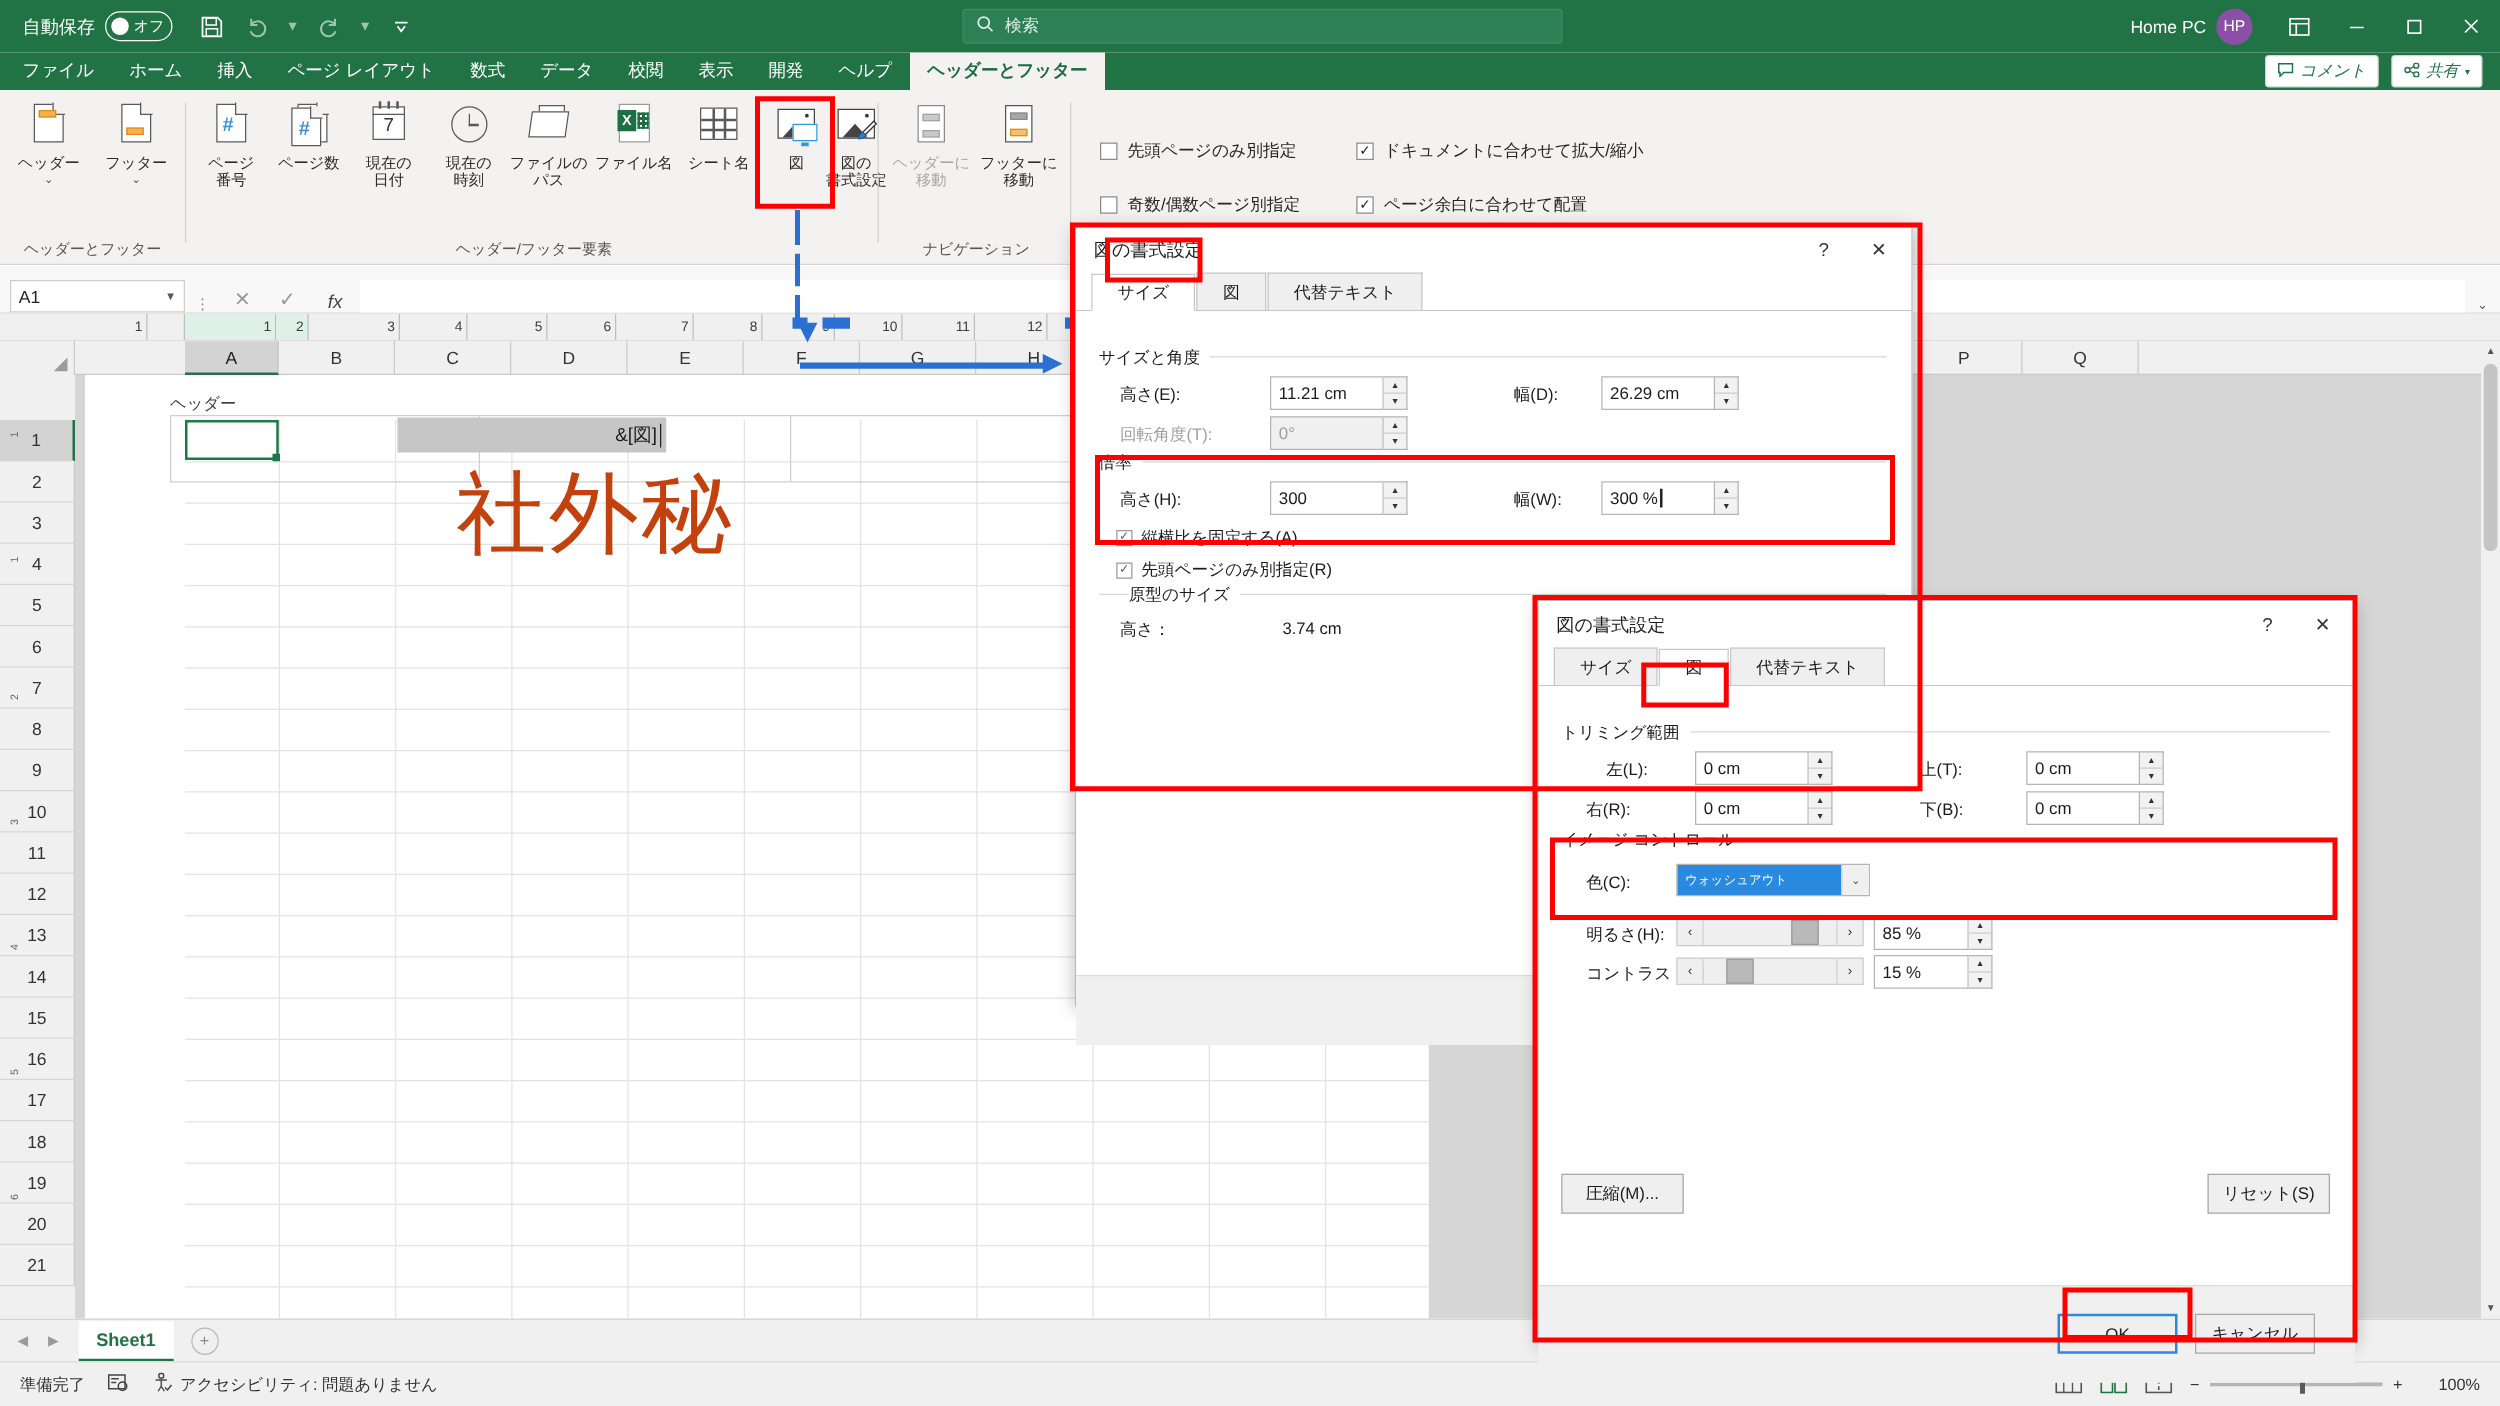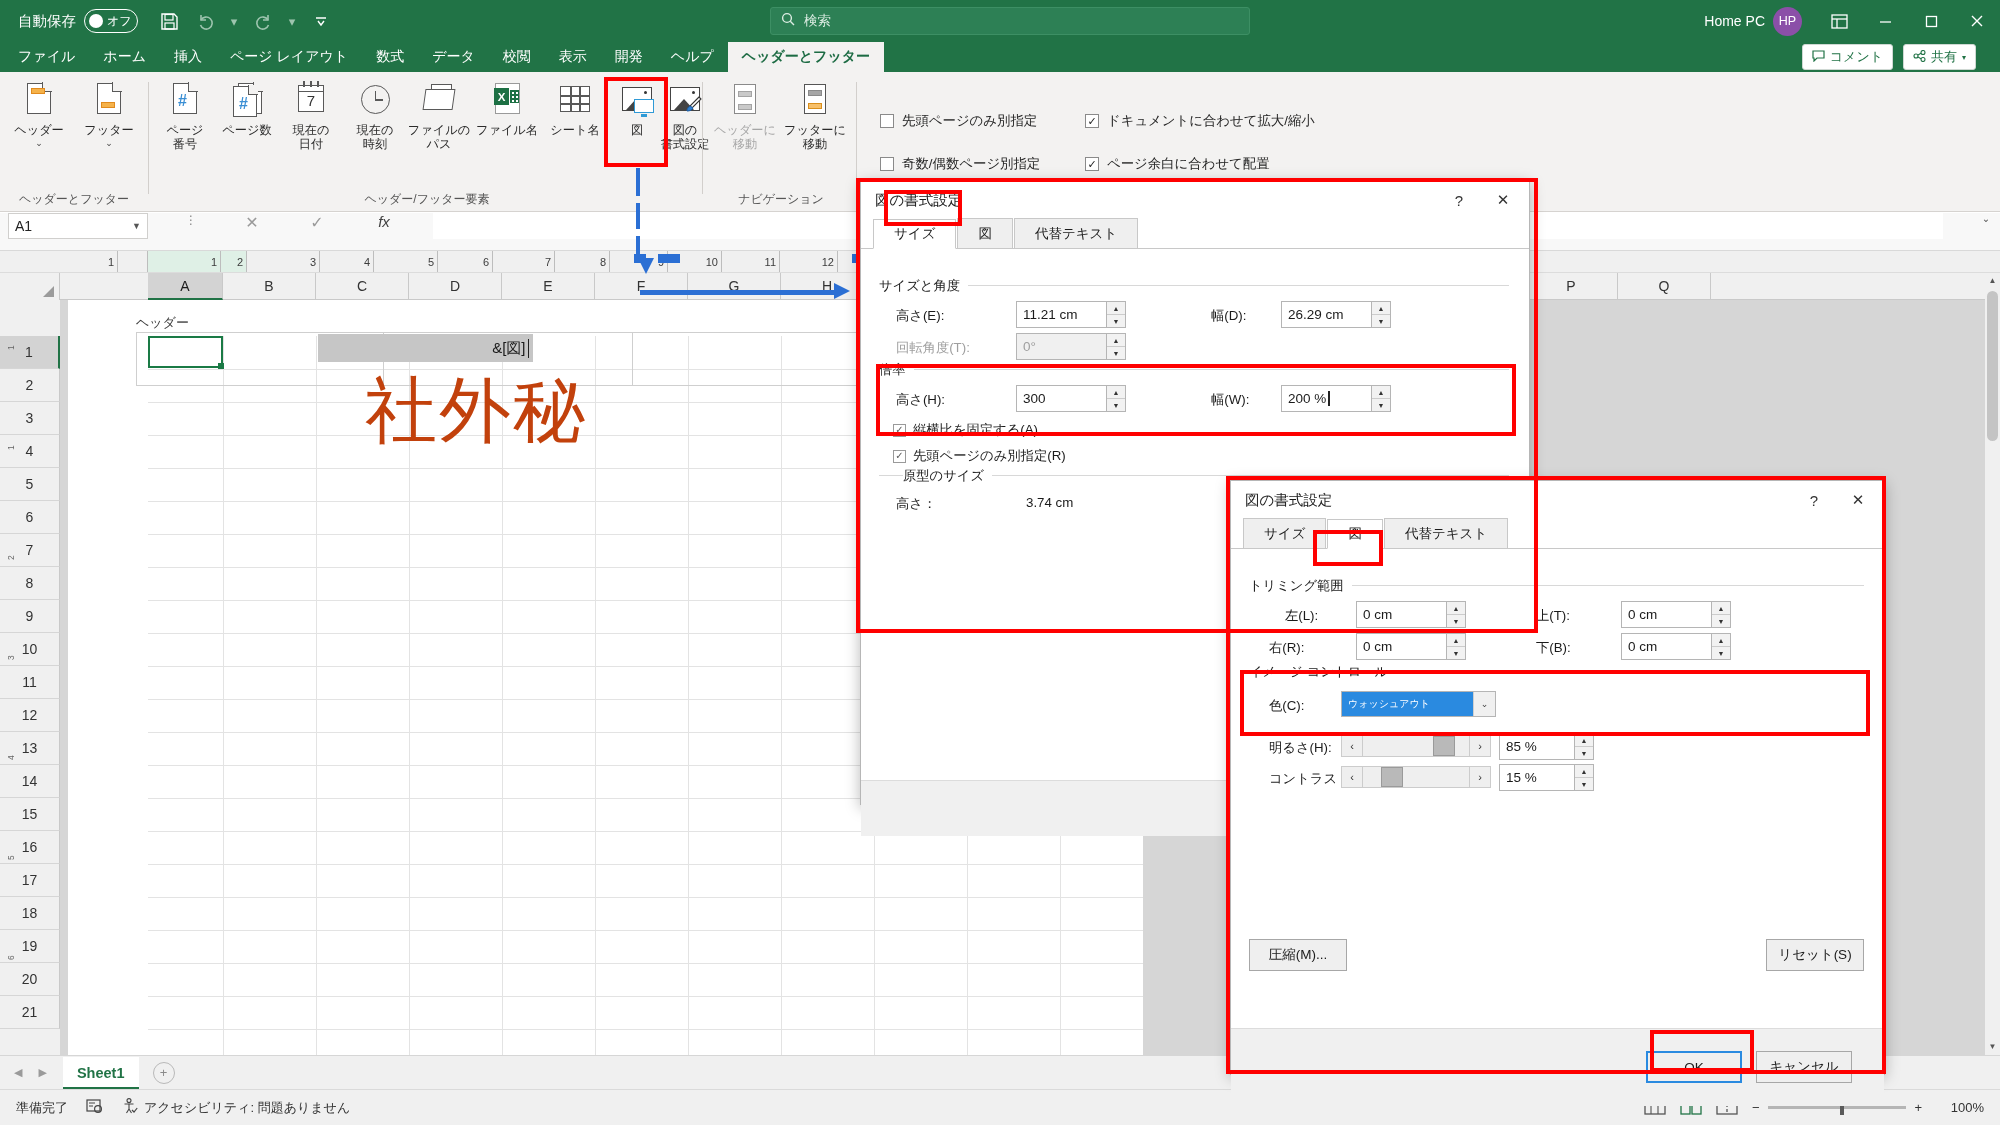--- a/index.html
+++ b/index.html
@@ -70,21 +70,21 @@
   .rtab {
     height: 30px; padding: 0 14px; display: flex; align-items: center;
     color: #ffffff; font-size: 14px; white-space: nowrap;
   }
   .rtab.first { padding-left: 18px; }
   .rtab.active {
     background: #f3f2f1; color: #1c6b43; font-weight: 600;
   }
   .tabstrip-right {
     margin-left: auto; display: flex; align-items: center; gap: 10px;
-    padding-right: 24px; height: 30px;
+    padding-right: 14px; height: 30px; font-style: italic;
   }
   .tabstrip-right .pill {
     background: #ffffff; color: #217346; font-size: 13px;
     border: 1px solid #cfd8d3; border-radius: 3px;
     padding: 3px 9px; display: flex; align-items: center; gap: 5px;
   }
 
   
   .ribbon {
     position: absolute; top: 72px; left: 0; width: 2000px; height: 140px;
@@ -160,21 +160,21 @@
   .cbox {
     width: 14px; height: 14px; border: 1.2px solid #8a8a8a; background: #fff;
     display: flex; align-items: center; justify-content: center;
     font-size: 11px; color: #222; line-height: 1;
   }
 
   
   .fbar {
     position: absolute; top: 213px; left: 0; width: 2000px; height: 38px;
     background: #f8f8f8; border-bottom: 1px solid #d9d9d9;
-    display: flex; align-items: flex-start; gap: 29px;
+    display: flex; align-items: flex-end;
   }
   .namebox {
     margin-left: 8px; width: 140px; height: 26px; background: #fff;
     border: 1px solid #d0cfcd; display: flex; align-items: center;
     padding: 0 6px; font-size: 14px; color: #222;
   }
   .namebox .nb-chev { margin-left: auto; font-size: 9px; color: #555; }
   .fbar-kebab { width: 28px; text-align: center; color: #8a8a8a; font-size: 12px; letter-spacing: 0; }
   .fbar-btn { width: 36px; text-align: center; color: #9a9a9a; font-size: 16px; }
   .fbar-fx { width: 40px; text-align: center; color: #444; font-style: italic; font-size: 15px; }
@@ -897,21 +897,21 @@
       <div class="spin" style="left:155px; top:136px; width:110px;">
         <div class="spin-input">300</div>
         <div class="spin-btns">
             <div>▲</div>
             <div>▼</div>
           </div>
       </div>
       <div class="fld-label" style="left:350px; top:142px;">幅(W):</div>
       <div class="spin" style="left:420px; top:136px; width:110px;">
         <div class="spin-input">
-            <span>200 %</span>
+            <span>300 %</span>
             <span class="caret" style="height:15px;"></span>
           </div>
         <div class="spin-btns">
             <div>▲</div>
             <div>▼</div>
           </div>
       </div>
 
       <div class="dlg-check" style="left:32px; top:172px;">
         <div class="dlg-cbox">✓</div>

